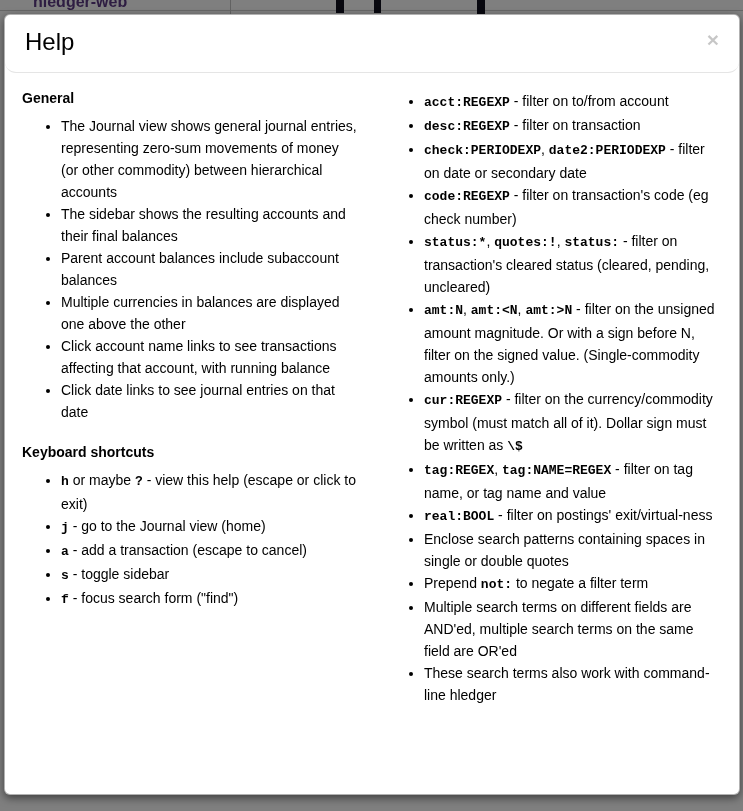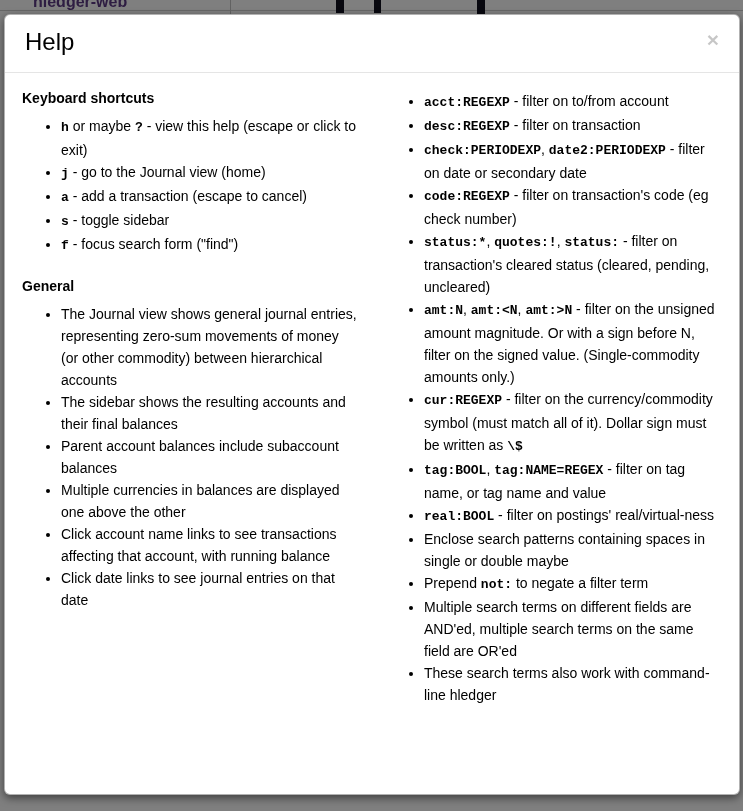--- a/index.html
+++ b/index.html
@@ -30,20 +30,21 @@
     left: 4px; top: 14px; width: 736px; height: 781px;
     background: #fff;
     border: 1px solid rgba(0,0,0,0.3);
     border-radius: 6px;
     box-shadow: 0 3px 9px rgba(0,0,0,0.5);
   }
   .modal-header {
     position: relative;
     padding: 13px 20px 16px 20px;
     border-bottom: 1px solid #e5e5e5;
+    border-radius: 11px;
   }
   .modal-title { font-size: 24px; font-weight: 400; line-height: 28px; color: #000; }
   .close-btn {
     position: absolute; top: 14px; right: 20px;
     background: none; border: none; cursor: pointer;
     font-size: 21px; font-weight: bold; line-height: 1;
     color: #000; opacity: 0.22;
     font-family: "Liberation Sans", sans-serif;
   }
   .modal-body {
@@ -86,54 +87,54 @@
 <div class="backdrop"></div>
 
 <div class="modal">
   <div class="modal-header">
     <div class="modal-title">Help</div>
     <button class="close-btn">×</button>
   </div>
   <div class="modal-body">
     <div class="col col-left">
       <div class="help-section">
-        <h4>Keyboard shortcuts</h4>
-        <ul>
-            <li><code>h</code><span> or maybe </span><code>?</code><span> - view this help (escape or click to exit)</span></li>
-            <li><code>j</code><span> - go to the Journal view (home)</span></li>
-            <li><code>a</code><span> - add a transaction (escape to cancel)</span></li>
-            <li><code>s</code><span> - toggle sidebar</span></li>
-            <li><code>f</code><span> - focus search form ("find")</span></li>
-          </ul>
-      </div>
-      <div class="help-section">
         <h4>General</h4>
         <ul>
             <li><span>The Journal view shows general journal entries, representing zero-sum movements of money (or other commodity) between hierarchical accounts</span></li>
             <li><span>The sidebar shows the resulting accounts and their final balances</span></li>
             <li><span>Parent account balances include subaccount balances</span></li>
             <li><span>Multiple currencies in balances are displayed one above the other</span></li>
             <li><span>Click account name links to see transactions affecting that account, with running balance</span></li>
             <li><span>Click date links to see journal entries on that date</span></li>
+          </ul>
+      </div>
+      <div class="help-section">
+        <h4>Keyboard shortcuts</h4>
+        <ul>
+            <li><code>h</code><span> or maybe </span><code>?</code><span> - view this help (escape or click to exit)</span></li>
+            <li><code>j</code><span> - go to the Journal view (home)</span></li>
+            <li><code>a</code><span> - add a transaction (escape to cancel)</span></li>
+            <li><code>s</code><span> - toggle sidebar</span></li>
+            <li><code>f</code><span> - focus search form ("find")</span></li>
           </ul>
       </div>
     </div>
     <div class="col col-right">
       <div class="help-section">
         <ul>
             <li><code>acct:REGEXP</code><span> - filter on to/from account</span></li>
             <li><code>desc:REGEXP</code><span> - filter on transaction</span></li>
             <li><code>check:PERIODEXP</code><span>, </span><code>date2:PERIODEXP</code><span> - filter on date or secondary date</span></li>
             <li><code>code:REGEXP</code><span> - filter on transaction's code (eg check number)</span></li>
             <li><code>status:*</code><span>, </span><code>quotes:!</code><span>, </span><code>status:</code><span> - filter on transaction's cleared status (cleared, pending, uncleared)</span></li>
             <li><code>amt:N</code><span>, </span><code>amt:&lt;N</code><span>, </span><code>amt:&gt;N</code><span> - filter on the unsigned amount magnitude. Or with a sign before N, filter on the signed value. (Single-commodity amounts only.)</span></li>
             <li><code>cur:REGEXP</code><span> - filter on the currency/commodity symbol (must match all of it). Dollar sign must be written as </span><code>\$</code></li>
-            <li><code>tag:BOOL</code><span>, </span><code>tag:NAME=REGEX</code><span> - filter on tag name, or tag name and value</span></li>
-            <li><code>real:BOOL</code><span> - filter on postings' real/virtual-ness</span></li>
-            <li><span>Enclose search patterns containing spaces in single or double maybe</span></li>
+            <li><code>tag:REGEX</code><span>, </span><code>tag:NAME=REGEX</code><span> - filter on tag name, or tag name and value</span></li>
+            <li><code>real:BOOL</code><span> - filter on postings' exit/virtual-ness</span></li>
+            <li><span>Enclose search patterns containing spaces in single or double quotes</span></li>
             <li><span>Prepend </span><code>not:</code><span> to negate a filter term</span></li>
             <li><span>Multiple search terms on different fields are AND'ed, multiple search terms on the same field are OR'ed</span></li>
             <li><span>These search terms also work with command-line hledger</span></li>
           </ul>
       </div>
     </div>
   </div>
 </div>
 
 </body></html>

